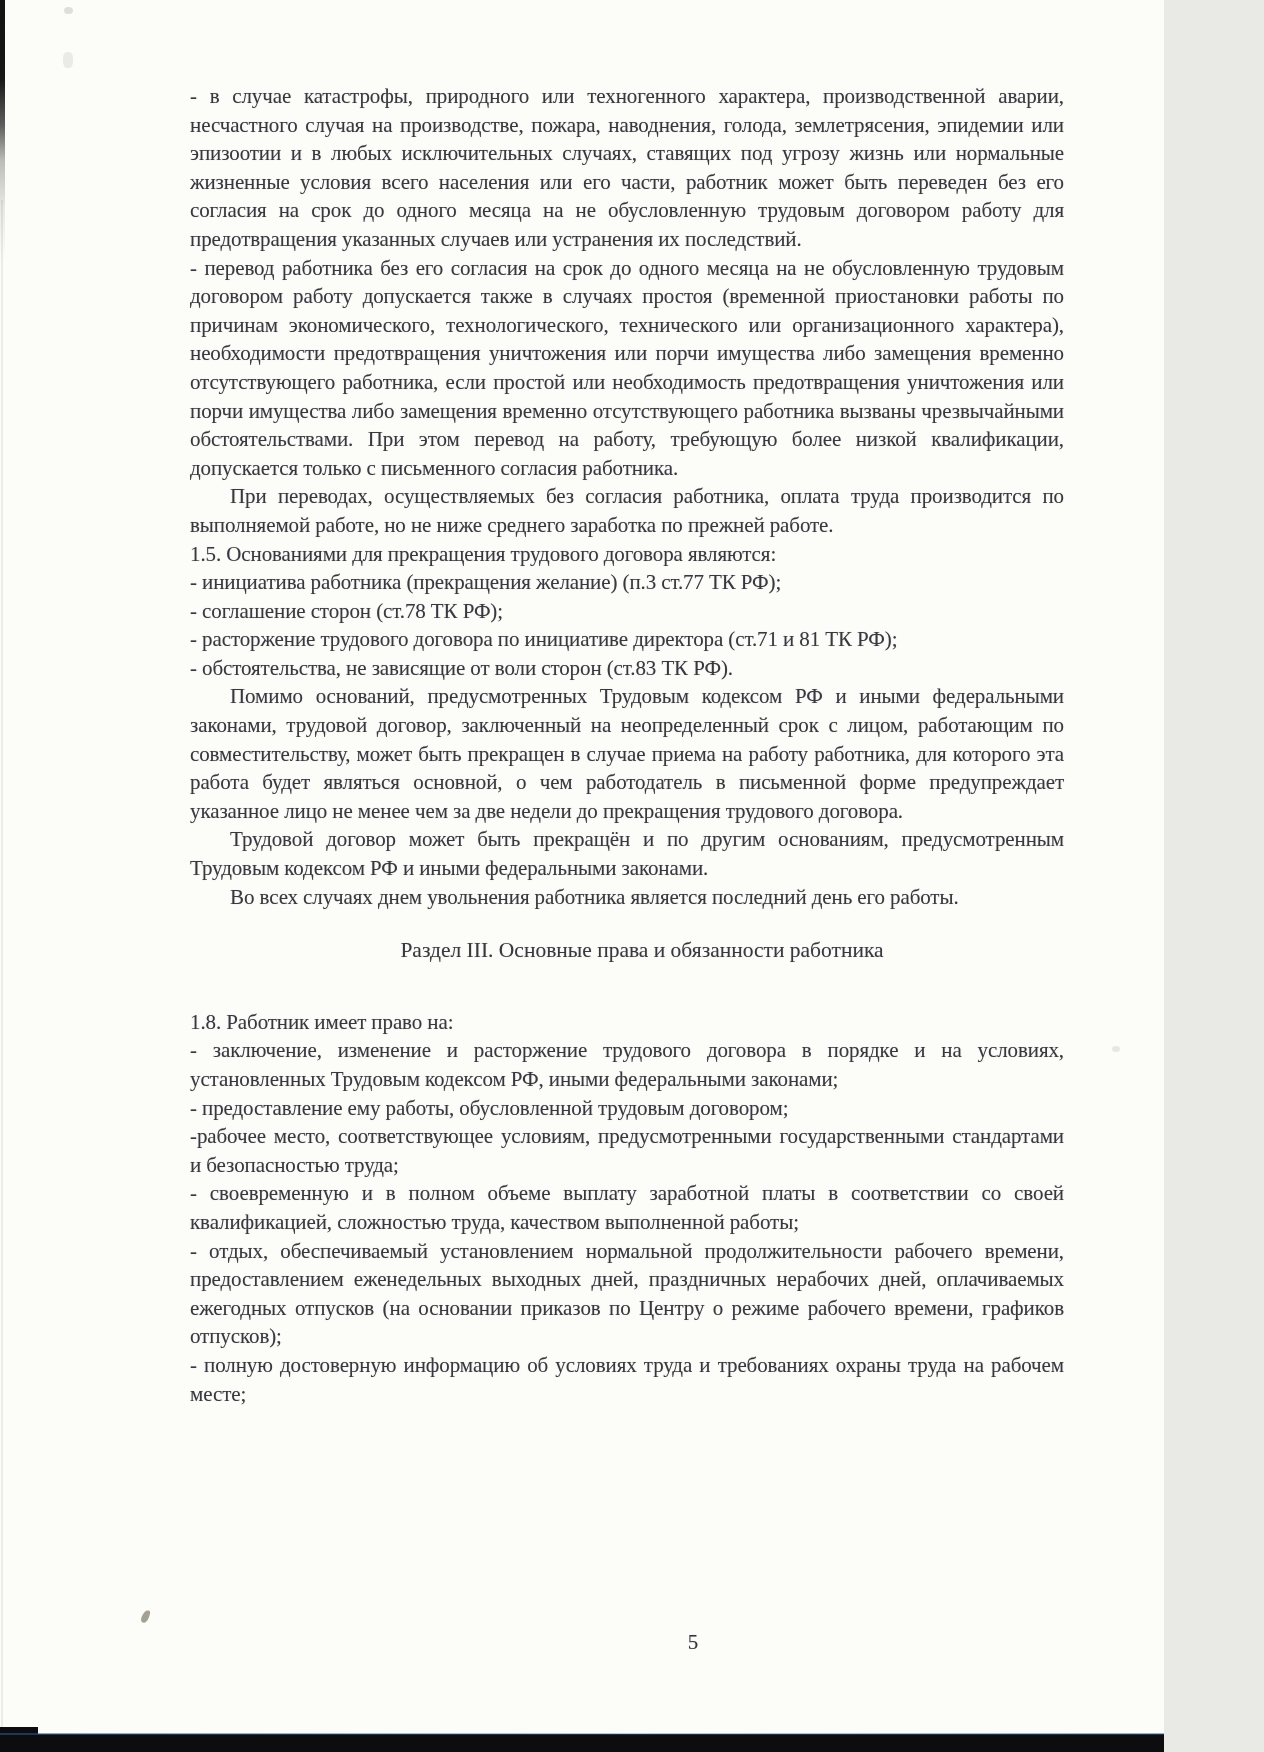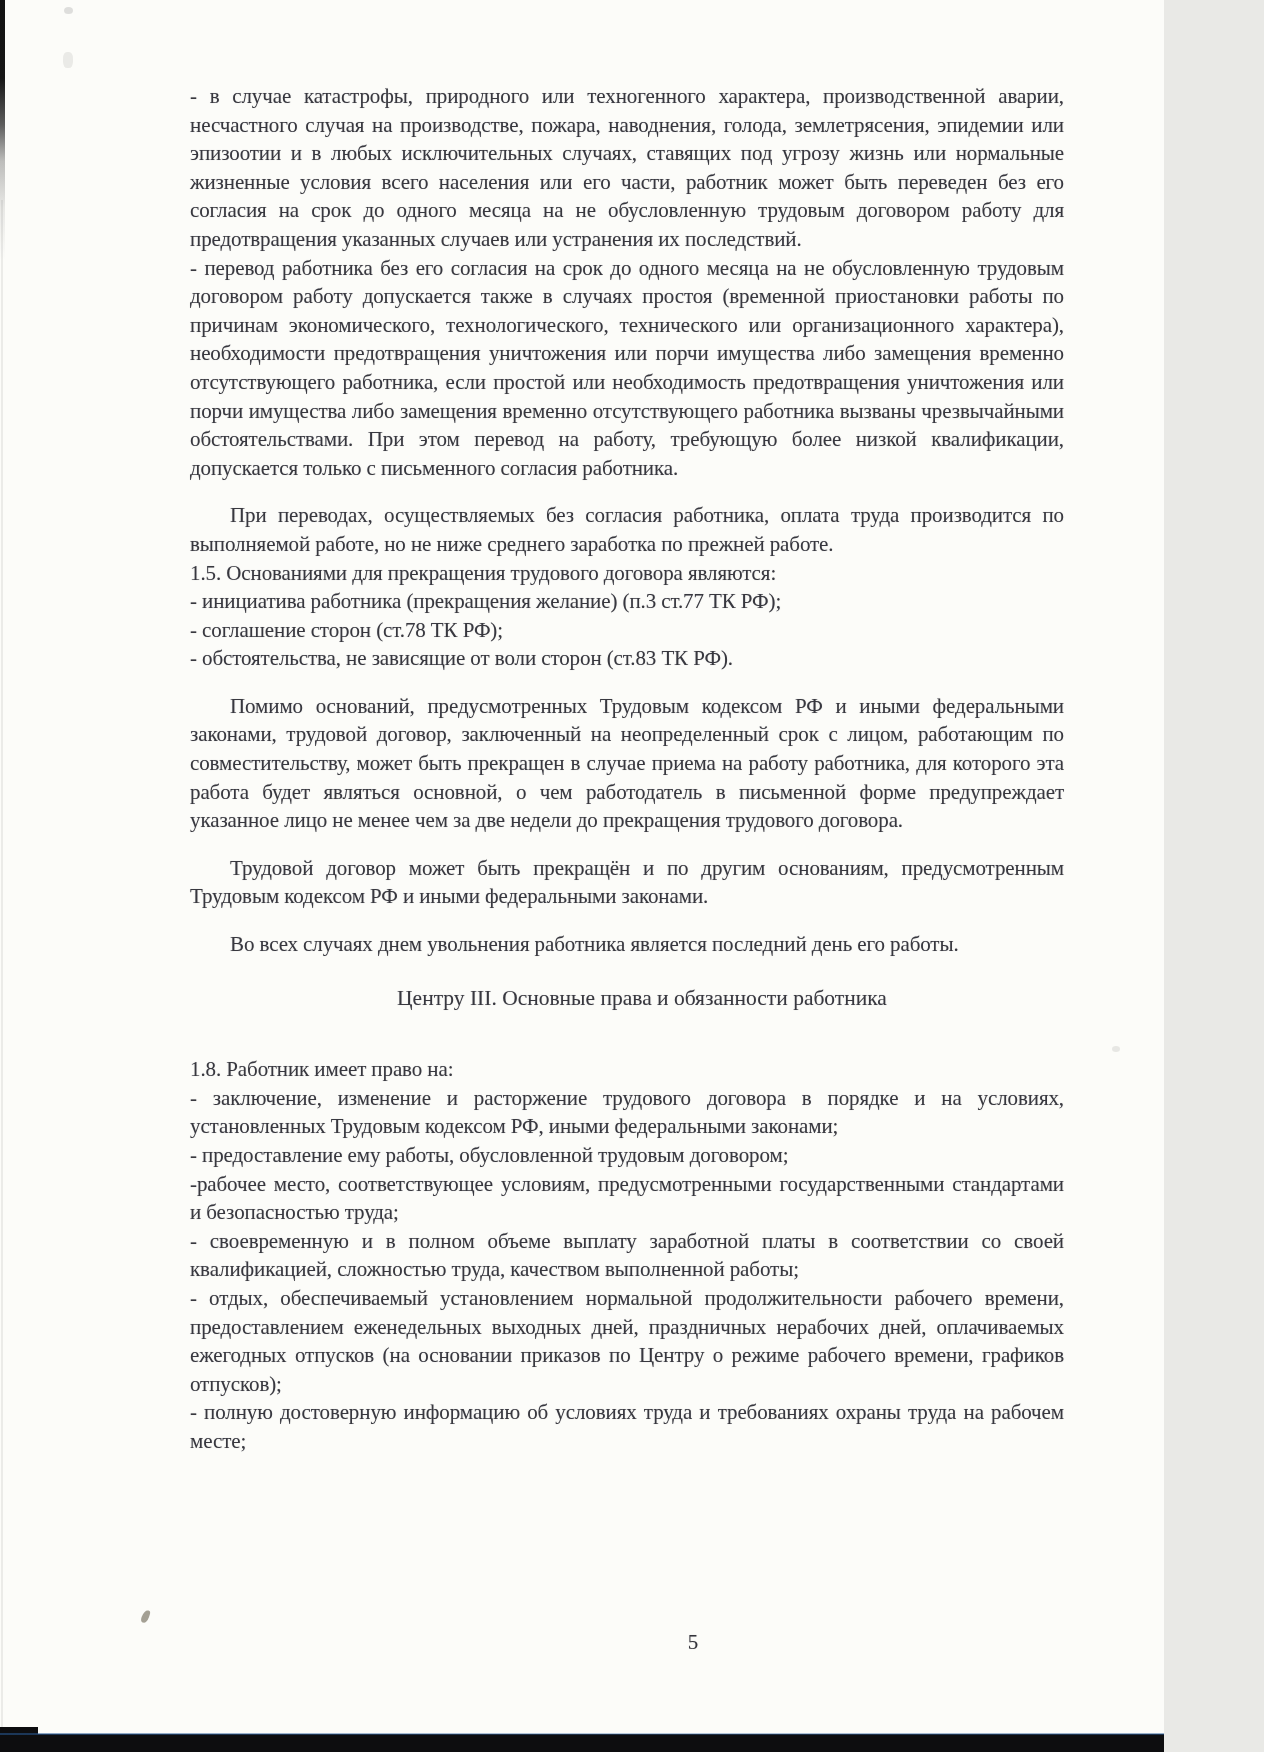--- a/index.html
+++ b/index.html
@@ -71,21 +71,21 @@
     letter-spacing: -0.1px;
     color: #38383f;
     text-align: justify;
     text-shadow: 0 0 1px rgba(70,70,85,.30);
   }
   .text-block p {
     margin: 0;
     padding: 0;
   }
   p.flush  { text-indent: 0; }
-  p.indent { text-indent: 40px; margin-top: 19px; }
+  p.indent { text-indent: 40px; }
   .section-heading {
     margin: 25px 0 43px 0;
     padding: 0;
     font-size: 21.5px;
     font-weight: normal;
     text-align: center;
     text-indent: 30px;
     letter-spacing: 0;
   }
   .page-number {
@@ -113,26 +113,27 @@
   <div class="speck speck-d"></div>
   <div class="speck speck-e"></div>
 
   <main class="text-block">
     <p class="flush">- в случае катастрофы, природного или техногенного характера, производственной аварии, несчастного случая на производстве, пожара, наводнения, голода, землетрясения, эпидемии или эпизоотии и в любых исключительных случаях, ставящих под угрозу жизнь или нормальные жизненные условия всего населения или его части, работник может быть переведен без его согласия на срок до одного месяца на не обусловленную трудовым договором работу для предотвращения указанных случаев или устранения их последствий.</p>
     <p class="flush">- перевод работника без его согласия на срок до одного месяца на не обусловленную трудовым договором работу допускается также в случаях простоя (временной приостановки работы по причинам экономического, технологического, технического или организационного характера), необходимости предотвращения уничтожения или порчи имущества либо замещения временно отсутствующего работника, если простой или необходимость предотвращения уничтожения или порчи имущества либо замещения временно отсутствующего работника вызваны чрезвычайными обстоятельствами. При этом перевод на работу, требующую более низкой квалификации, допускается только с письменного согласия работника.</p>
     <p class="indent">При переводах, осуществляемых без согласия работника, оплата труда производится по выполняемой работе, но не ниже среднего заработка по прежней работе.</p>
     <p class="flush">1.5. Основаниями для прекращения трудового договора являются:</p>
     <p class="flush">- инициатива работника (прекращения желание) (п.3 ст.77 ТК РФ);</p>
     <p class="flush">- соглашение сторон (ст.78 ТК РФ);</p>
+    <p class="flush">- расторжение трудового договора по инициативе директора (ст.71 и 81 ТК РФ);</p>
     <p class="flush">- обстоятельства, не зависящие от воли сторон (ст.83 ТК РФ).</p>
     <p class="indent">Помимо оснований, предусмотренных Трудовым кодексом РФ и иными федеральными законами, трудовой договор, заключенный на неопределенный срок с лицом, работающим по совместительству, может быть прекращен в случае приема на работу работника, для которого эта работа будет являться основной, о чем работодатель в письменной форме предупреждает указанное лицо не менее чем за две недели до прекращения трудового договора.</p>
     <p class="indent">Трудовой договор может быть прекращён и по другим основаниям, предусмотренным Трудовым кодексом РФ и иными федеральными законами.</p>
     <p class="indent">Во всех случаях днем увольнения работника является последний день его работы.</p>
 
-    <h2 class="section-heading">Центру III. Основные права и обязанности работника</h2>
+    <h2 class="section-heading">Раздел III. Основные права и обязанности работника</h2>
 
     <p class="flush">1.8. Работник имеет право на:</p>
     <p class="flush">- заключение, изменение и расторжение трудового договора в порядке и на условиях, установленных Трудовым кодексом РФ, иными федеральными законами;</p>
     <p class="flush">- предоставление ему работы, обусловленной трудовым договором;</p>
     <p class="flush">-рабочее место, соответствующее условиям, предусмотренными государственными стандартами и безопасностью труда;</p>
     <p class="flush">- своевременную и в полном объеме выплату заработной платы в соответствии со своей квалификацией, сложностью труда, качеством выполненной работы;</p>
     <p class="flush">- отдых, обеспечиваемый установлением нормальной продолжительности рабочего времени, предоставлением еженедельных выходных дней, праздничных нерабочих дней, оплачиваемых ежегодных отпусков (на основании приказов по Центру о режиме рабочего времени, графиков отпусков);</p>
     <p class="flush">- полную достоверную информацию об условиях труда и требованиях охраны труда на рабочем месте;</p>
   </main>
 

